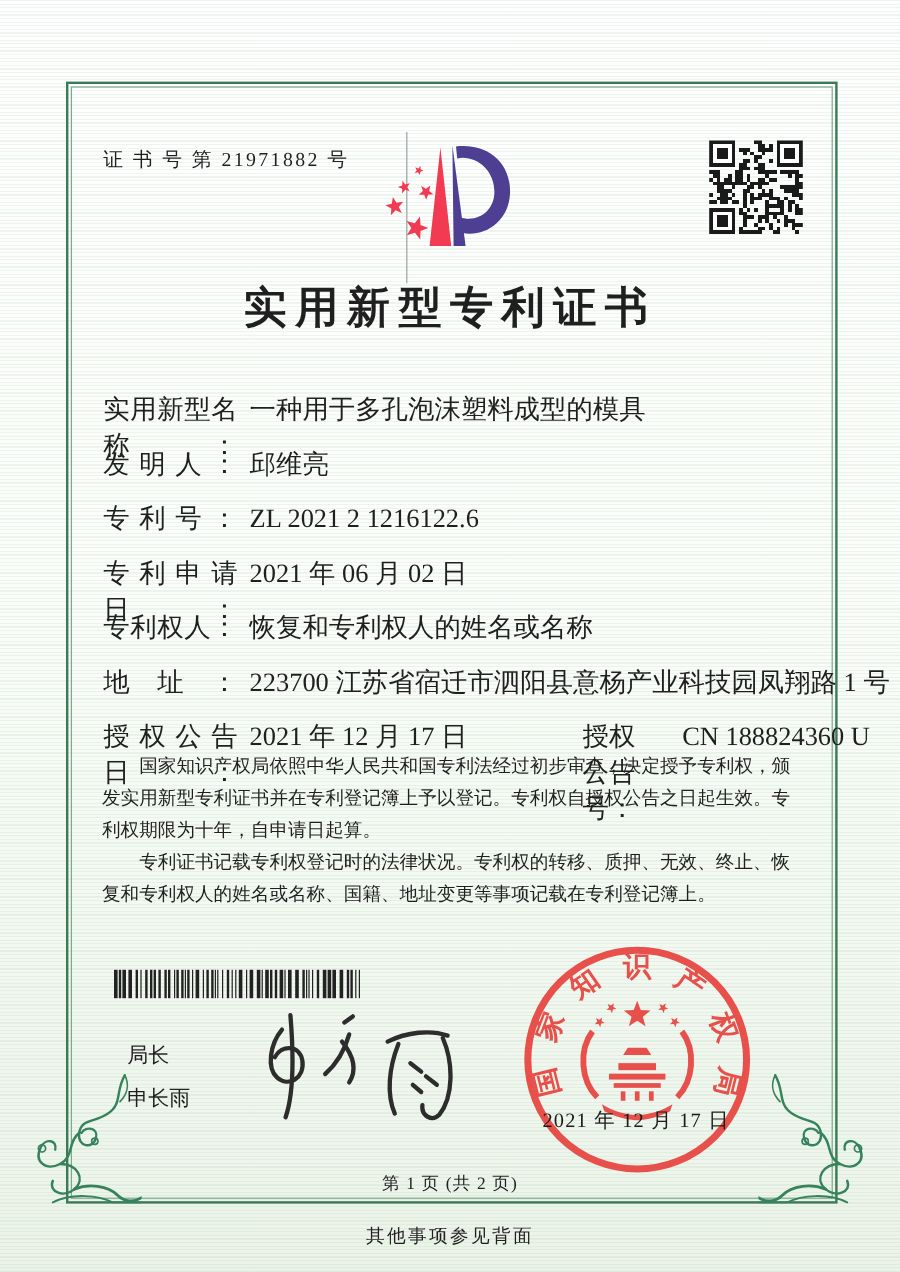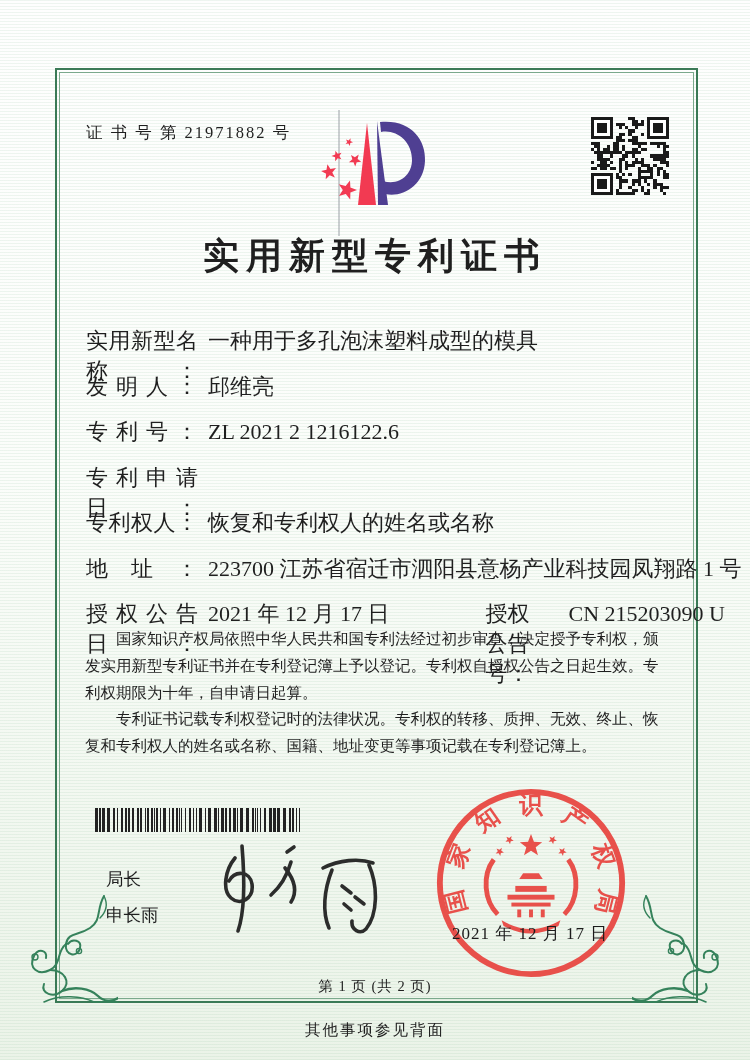--- a/index.html
+++ b/index.html
@@ -316,35 +316,36 @@
     <div class="frow">
       <span class="flabel">发明人：</span>
       <span class="fvalue">邱维亮</span>
     </div>
     <div class="frow">
       <span class="flabel">专利号：</span>
       <span class="fvalue">ZL 2021 2 1216122.6</span>
     </div>
     <div class="frow">
       <span class="flabel">专利申请日：</span>
+      <span class="fvalue">2021 年 06 月 02 日</span>
     </div>
     <div class="frow">
       <span class="flabel">专利权人：</span>
       <span class="fvalue">恢复和专利权人的姓名或名称</span>
     </div>
     <div class="frow">
       <span class="flabel">地址：</span>
       <span class="fvalue">223700 江苏省宿迁市泗阳县意杨产业科技园凤翔路 1 号</span>
     </div>
     <div class="frow">
       <span class="flabel">授权公告日：</span>
       <span class="fvalue">2021 年 12 月 17 日</span>
       <span class="fpair2">
         <span>授权公告号：</span>
-        <span class="fvalue">CN 215203090 U</span>
+        <span class="fvalue">CN 188824360 U</span>
       </span>
     </div>
   </div>
 
   <div class="legal">
     <p>国家知识产权局依照中华人民共和国专利法经过初步审查，决定授予专利权，颁发实用新型专利证书并在专利登记簿上予以登记。专利权自授权公告之日起生效。专利权期限为十年，自申请日起算。</p>
     <p>专利证书记载专利权登记时的法律状况。专利权的转移、质押、无效、终止、恢复和专利权人的姓名或名称、国籍、地址变更等事项记载在专利登记簿上。</p>
   </div>
 
   <svg class="barcode" viewBox="0 0 205 24" preserveAspectRatio="none">

